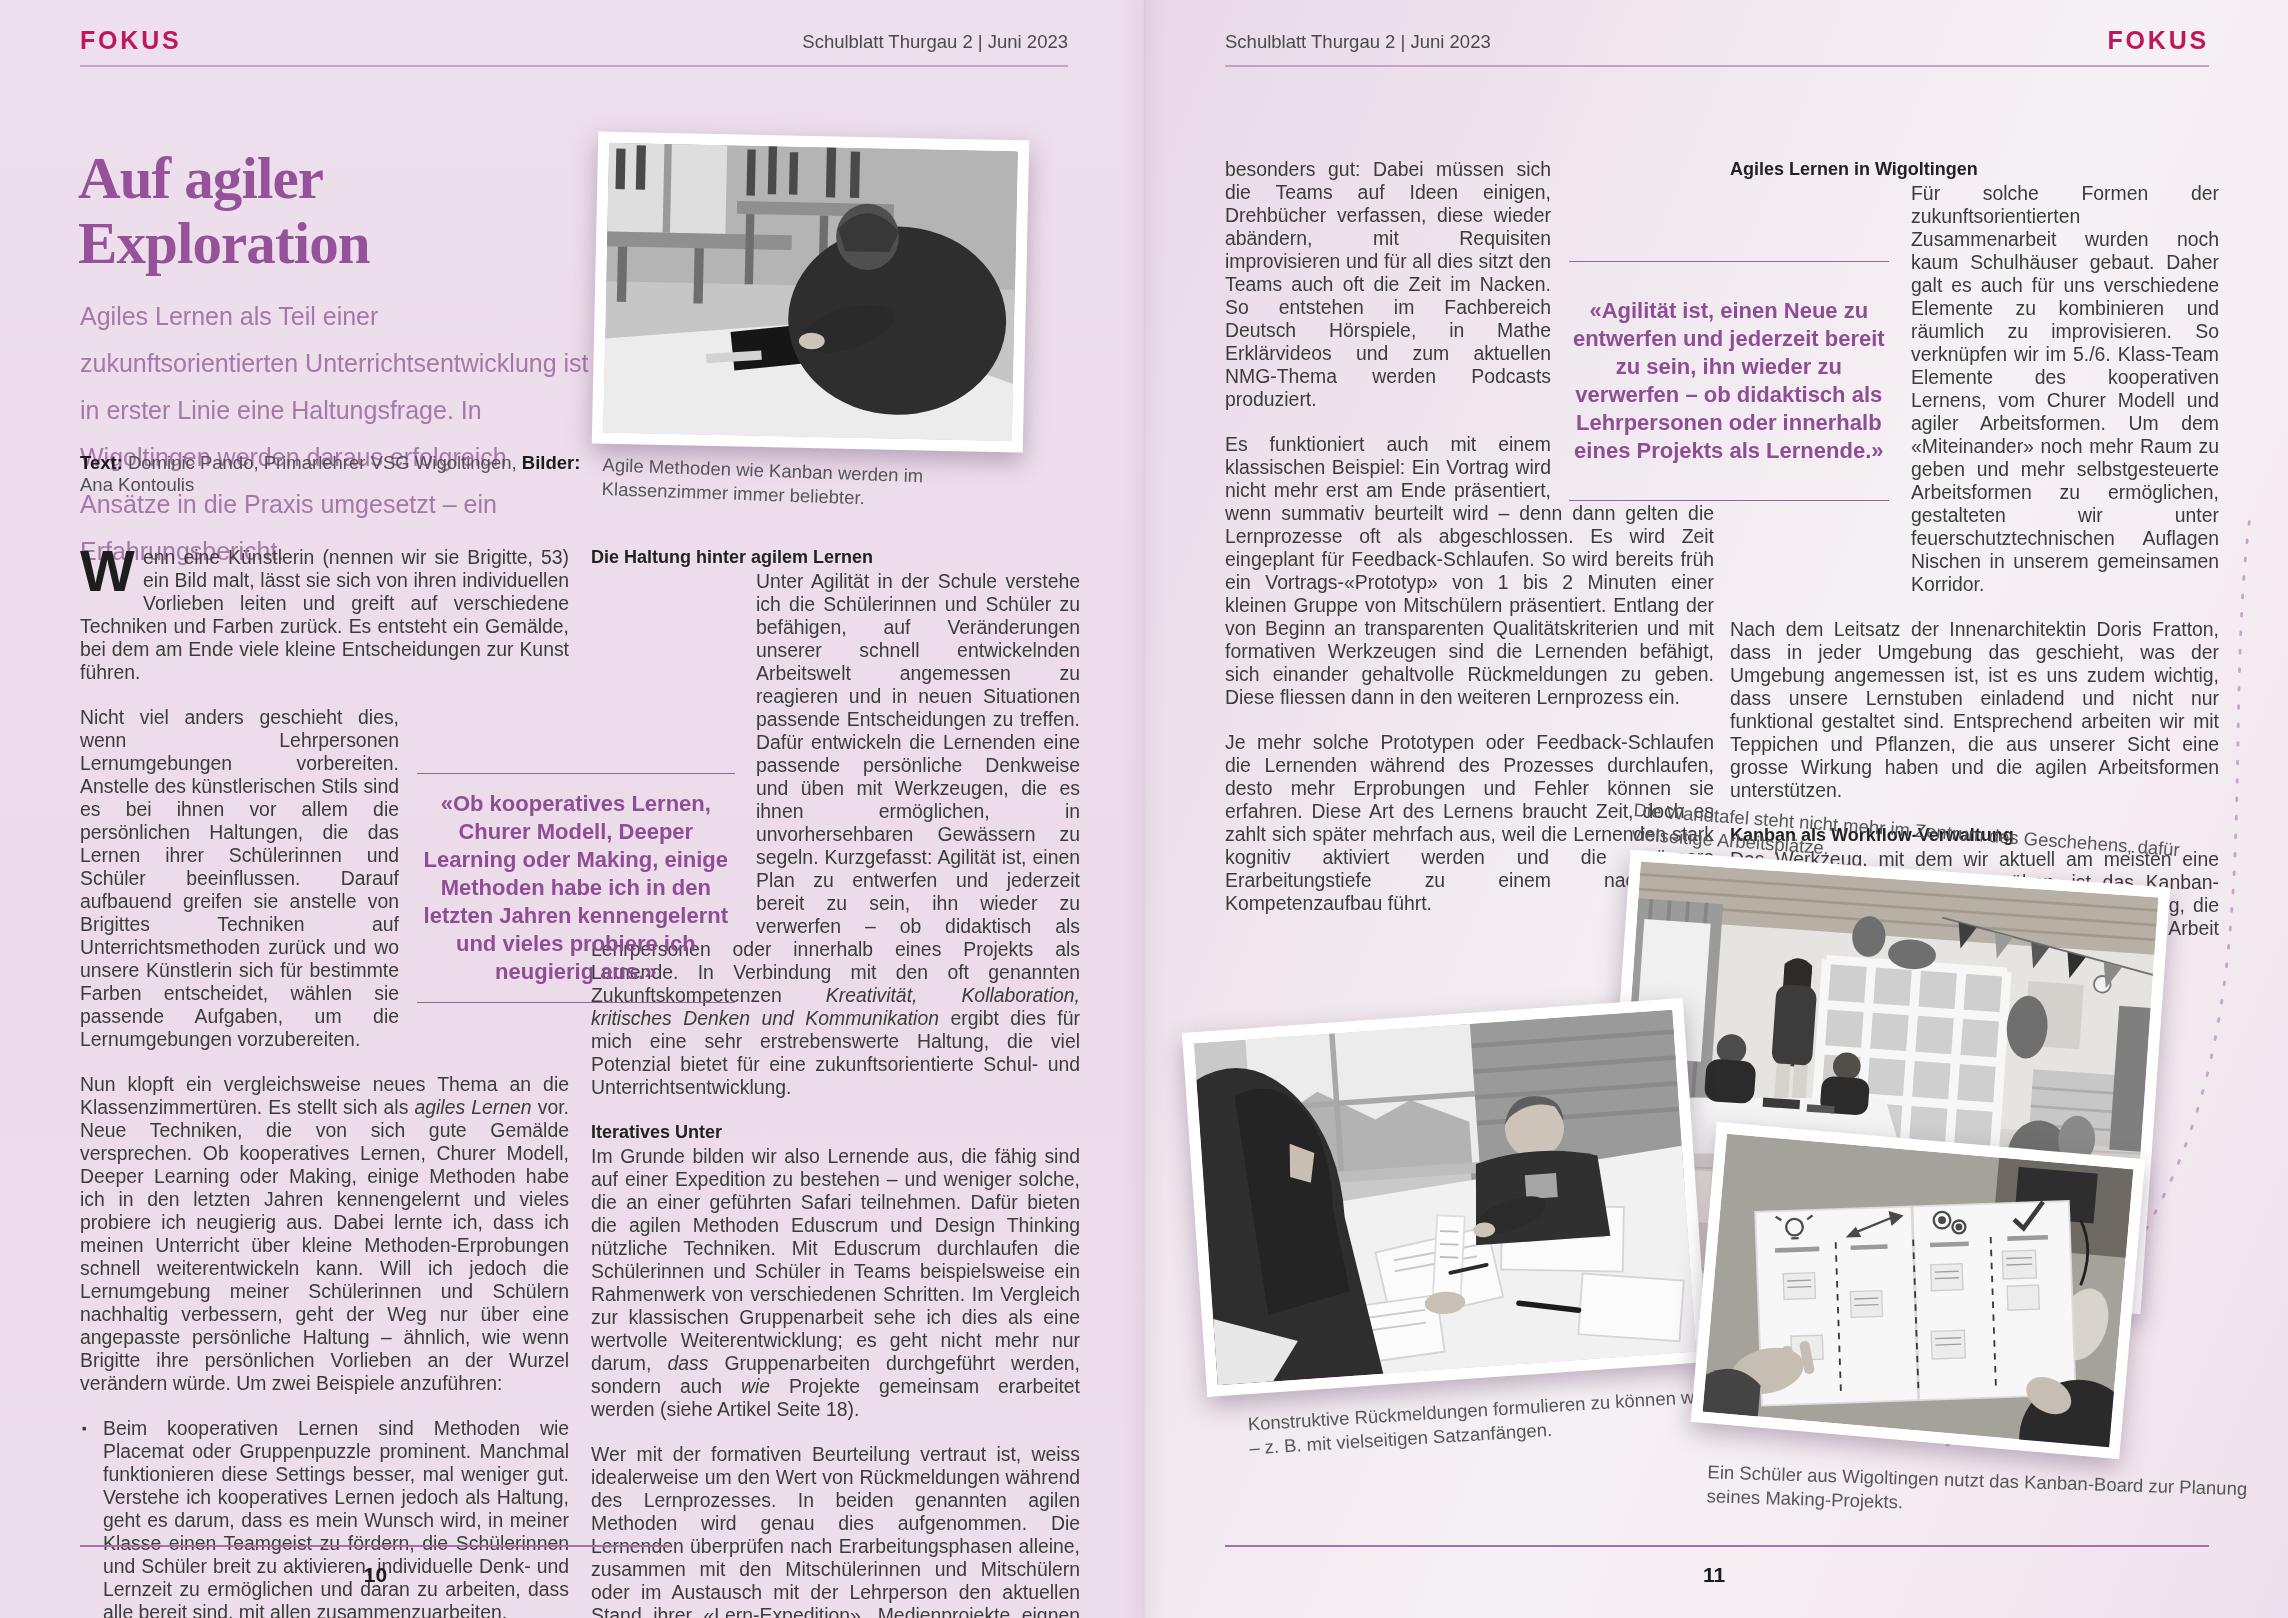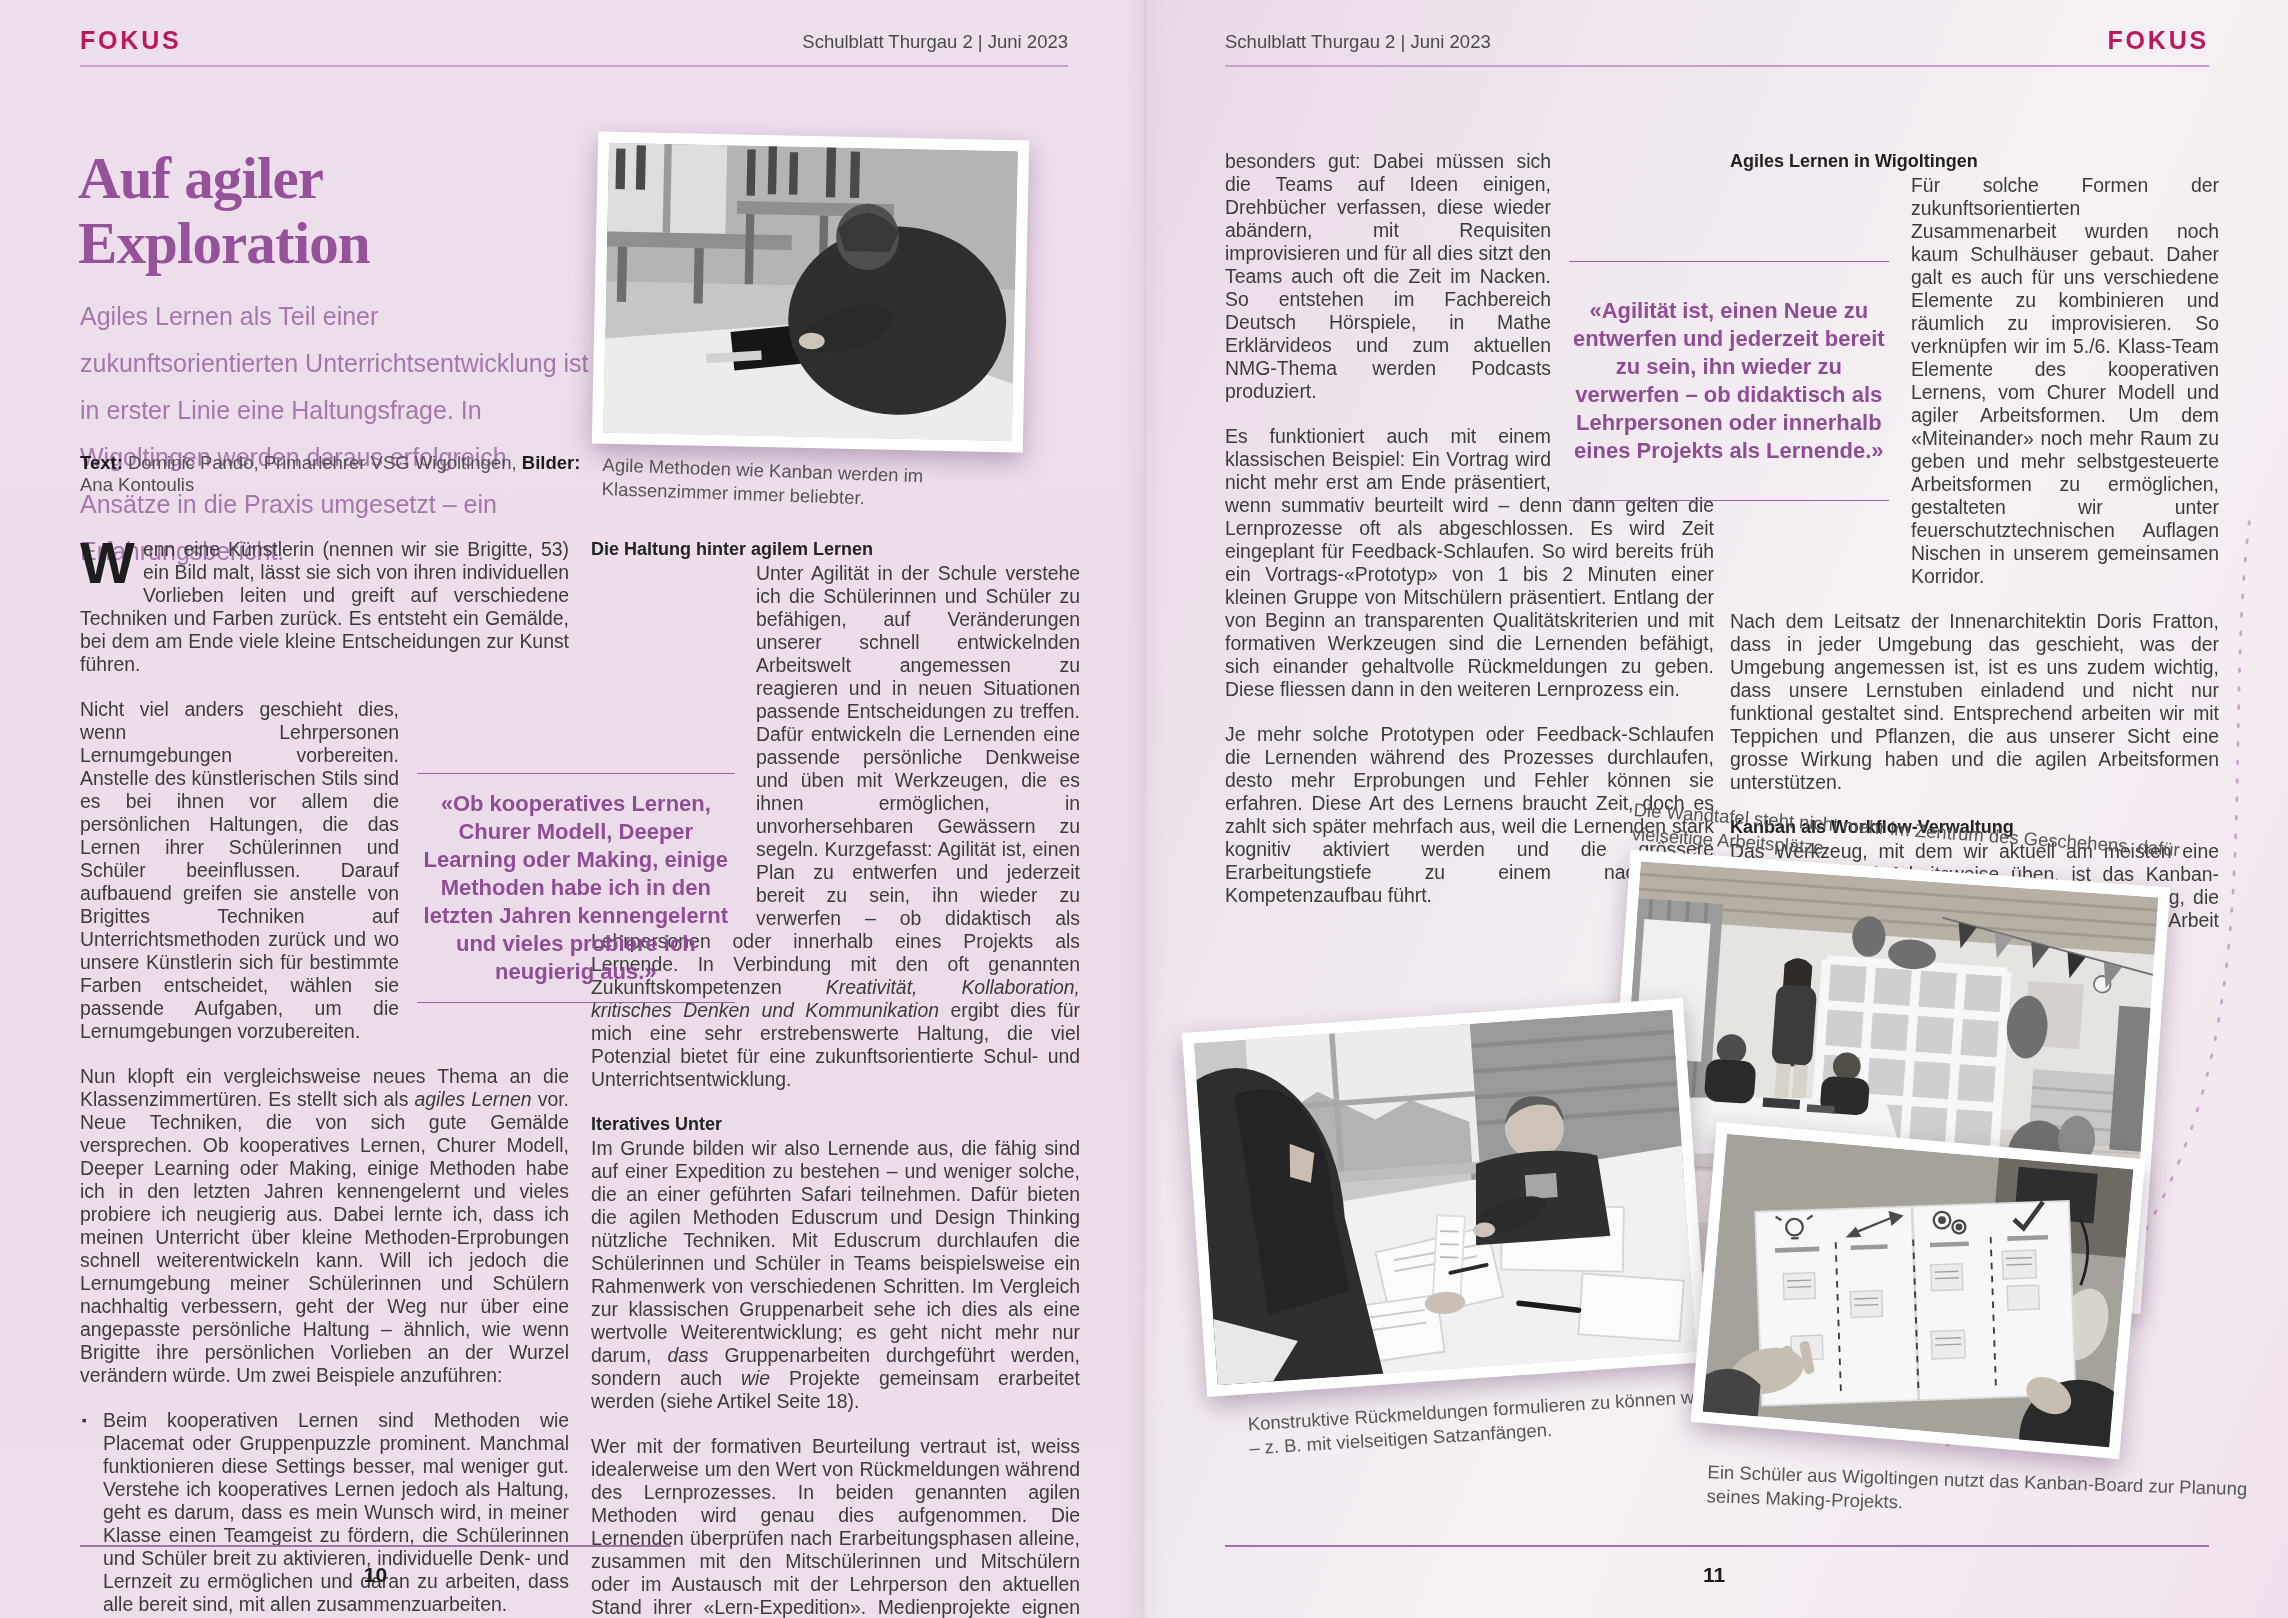--- a/index.html
+++ b/index.html
@@ -16,21 +16,21 @@
   .fokus{font-size:25px;font-weight:bold;letter-spacing:2.8px;color:#be185d;}
   .issue{font-size:18.5px;color:#4a4a4a;}
   .hrule{height:1.8px;background:#c6a0c8;}
   .frule{height:1.8px;background:#a472aa;}
   
   .title{font-size:59px;line-height:65px;font-weight:bold;color:#95519a;letter-spacing:-0.9px;font-family:Liberation Serif, serif;}
   .lead{font-size:25px;line-height:47px;color:#a577aa;hyphens:manual;}
   .byline{font-size:18.5px;color:#4f4f4f;}
   .byline b{color:#1b1b1b;}
   
-  .col{font-size:19.4px;line-height:23px;text-align:justify;color:#3b3b3a;}
+  .col{font-size:19.4px;line-height:23px;text-align:justify;color:#3b3b3a;margin-top:8px;}
   .col p{margin:0 0 22px 0;}
   .col h3{font-size:18px;line-height:23px;margin:0 0 0.9px 0;color:#222;}
   .dropcap{float:left;font-size:58px;line-height:45px;font-weight:bold;color:#1d1d1d;padding:1.8px 8.3px 0 0;}
   .notch{display:block;}
   .n1{float:right;width:157px;height:260px;margin:61px 0 0 13px;}
   .n2{float:left;width:152px;height:269px;margin:92px 13px 0 0;}
   .n3{float:right;width:150px;height:268px;margin:70px 0 0 13px;}
   .n4{float:left;width:168px;height:353px;margin:46px 13px 0 0;}
   ul.bullets{margin:0;padding:0;list-style:none;}
   ul.bullets li{position:relative;padding-left:23px;margin:0;}

